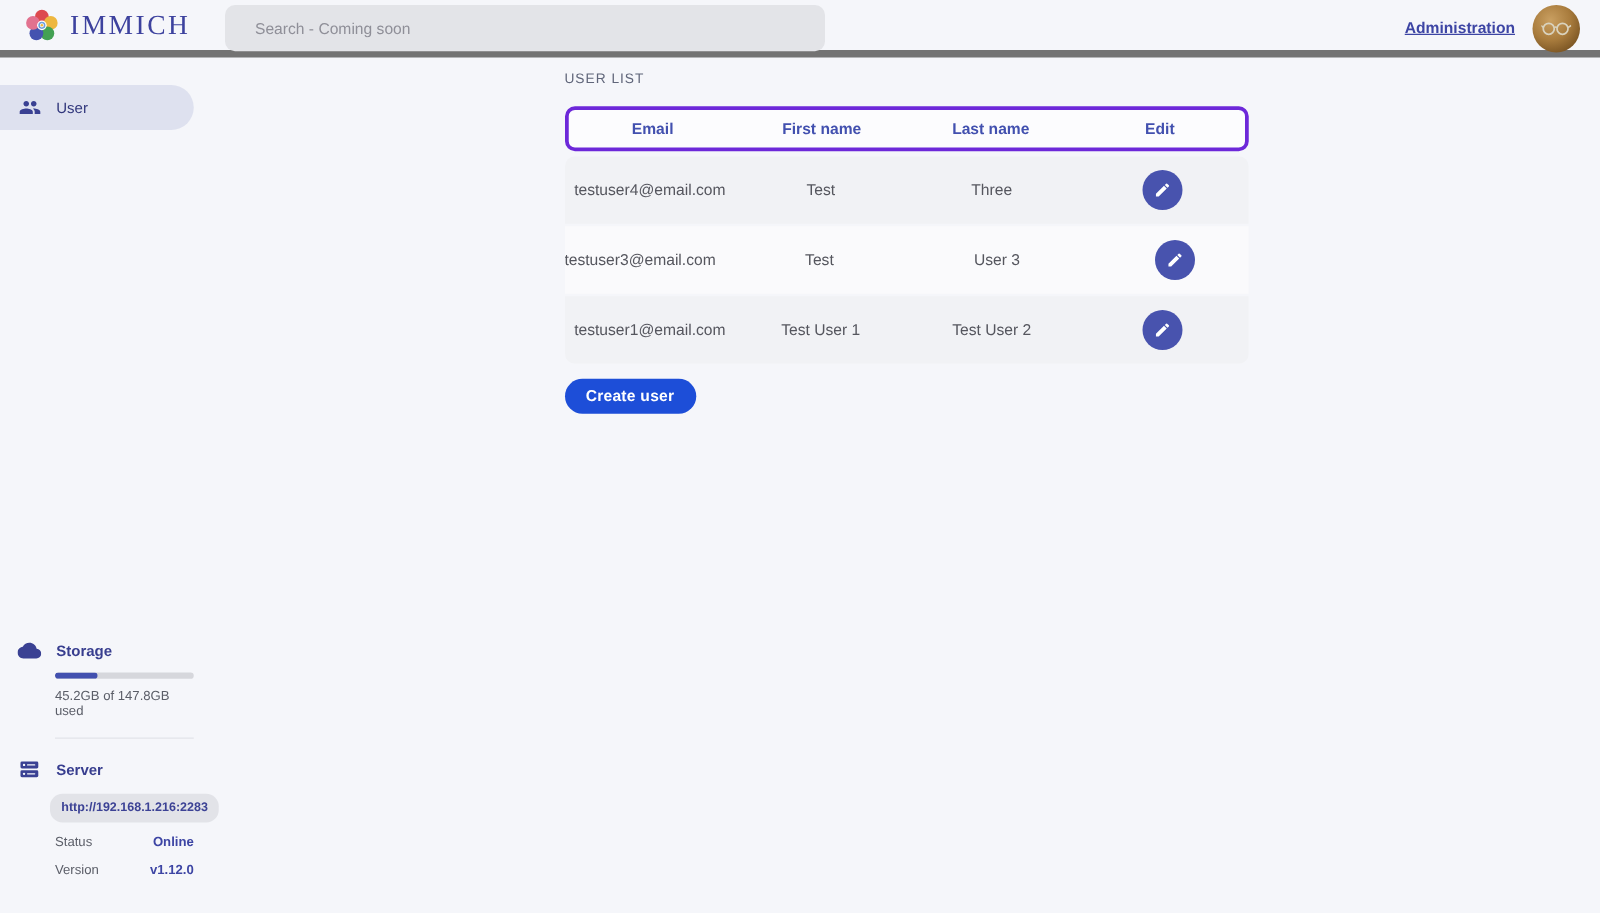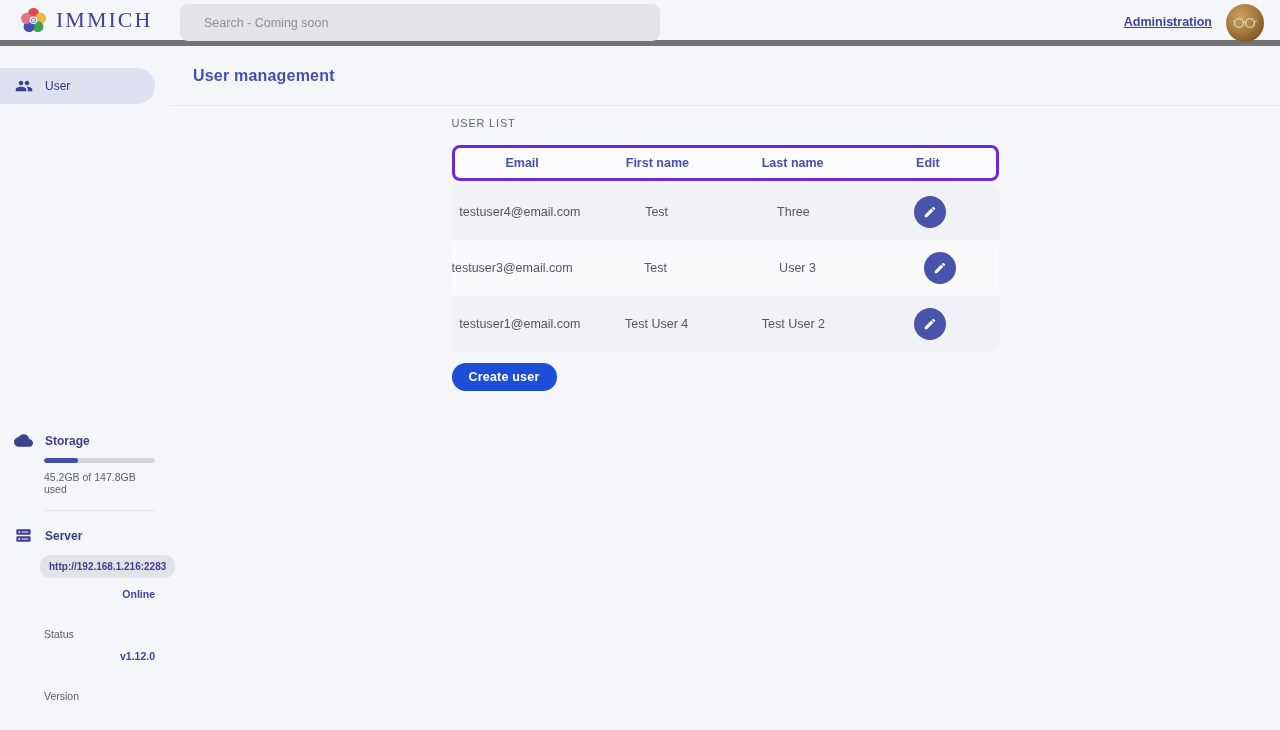--- a/index.html
+++ b/index.html
@@ -68,21 +68,21 @@
   .side-divider { border:none; border-top:1px solid #e2e3e9; margin:15px 0 15px 30px; }
   .server-chip {
     margin:10px 0 0 26px; width:fit-content;
     background:#e2e3e8; border-radius:10px; padding:6px 9px;
     font-size:10px; font-weight:700; color:#3c4295;
   }
   .kv-row {
     display:flex; justify-content:space-between;
     margin:10px 0 0 30px; font-size:10.5px;
   }
-  .kv-label { color:#5b5e68;margin-top:40px; }
+  .kv-label { color:#5b5e68; }
   .kv-value { color:#3d45a4; font-weight:700; }
 
   
   .main { flex:1; position:relative; }
   .page-title-bar {
     height:60px; display:flex; align-items:center; padding-left:23px;
     border-bottom:1px solid #e7e8ee;
   }
   .page-title { font-size:16px; font-weight:600; color:#4250af; letter-spacing:.2px; }
 
@@ -201,23 +201,20 @@
         <span class="kv-value">Online</span>
       </div>
       <div class="kv-row">
         <span class="kv-label">Version</span>
         <span class="kv-value">v1.12.0</span>
       </div>
     </div>
   </div>
 
   <div class="main">
-    <div class="page-title-bar">
-      <span class="page-title">User management</span>
-    </div>
 
     <div class="content">
       <div class="section-label">USER LIST</div>
 
       <div class="thead">
         <span>Email</span>
         <span>First name</span>
         <span>Last name</span>
         <span>Edit</span>
       </div>
@@ -244,21 +241,21 @@
       <button class="edit-btn">
         <svg width="14" height="14" viewBox="0 0 24 24" fill="#ffffff">
           <path d="M3 17.25V21h3.75L17.81 9.94l-3.75-3.75L3 17.25zM20.71 7.04c.39-.39.39-1.02 0-1.41l-2.34-2.34a.9959.9959 0 0 0-1.41 0l-1.83 1.83 3.75 3.75 1.83-1.83z"></path>
         </svg>
       </button>
     </span>
   </div>
 
   <div class="trow">
     <span>testuser1@email.com</span>
-    <span>Test User 4</span>
+    <span>Test User 1</span>
     <span>Test User 2</span>
     <span>
       <button class="edit-btn">
         <svg width="14" height="14" viewBox="0 0 24 24" fill="#ffffff">
           <path d="M3 17.25V21h3.75L17.81 9.94l-3.75-3.75L3 17.25zM20.71 7.04c.39-.39.39-1.02 0-1.41l-2.34-2.34a.9959.9959 0 0 0-1.41 0l-1.83 1.83 3.75 3.75 1.83-1.83z"></path>
         </svg>
       </button>
     </span>
   </div>
 </div>

